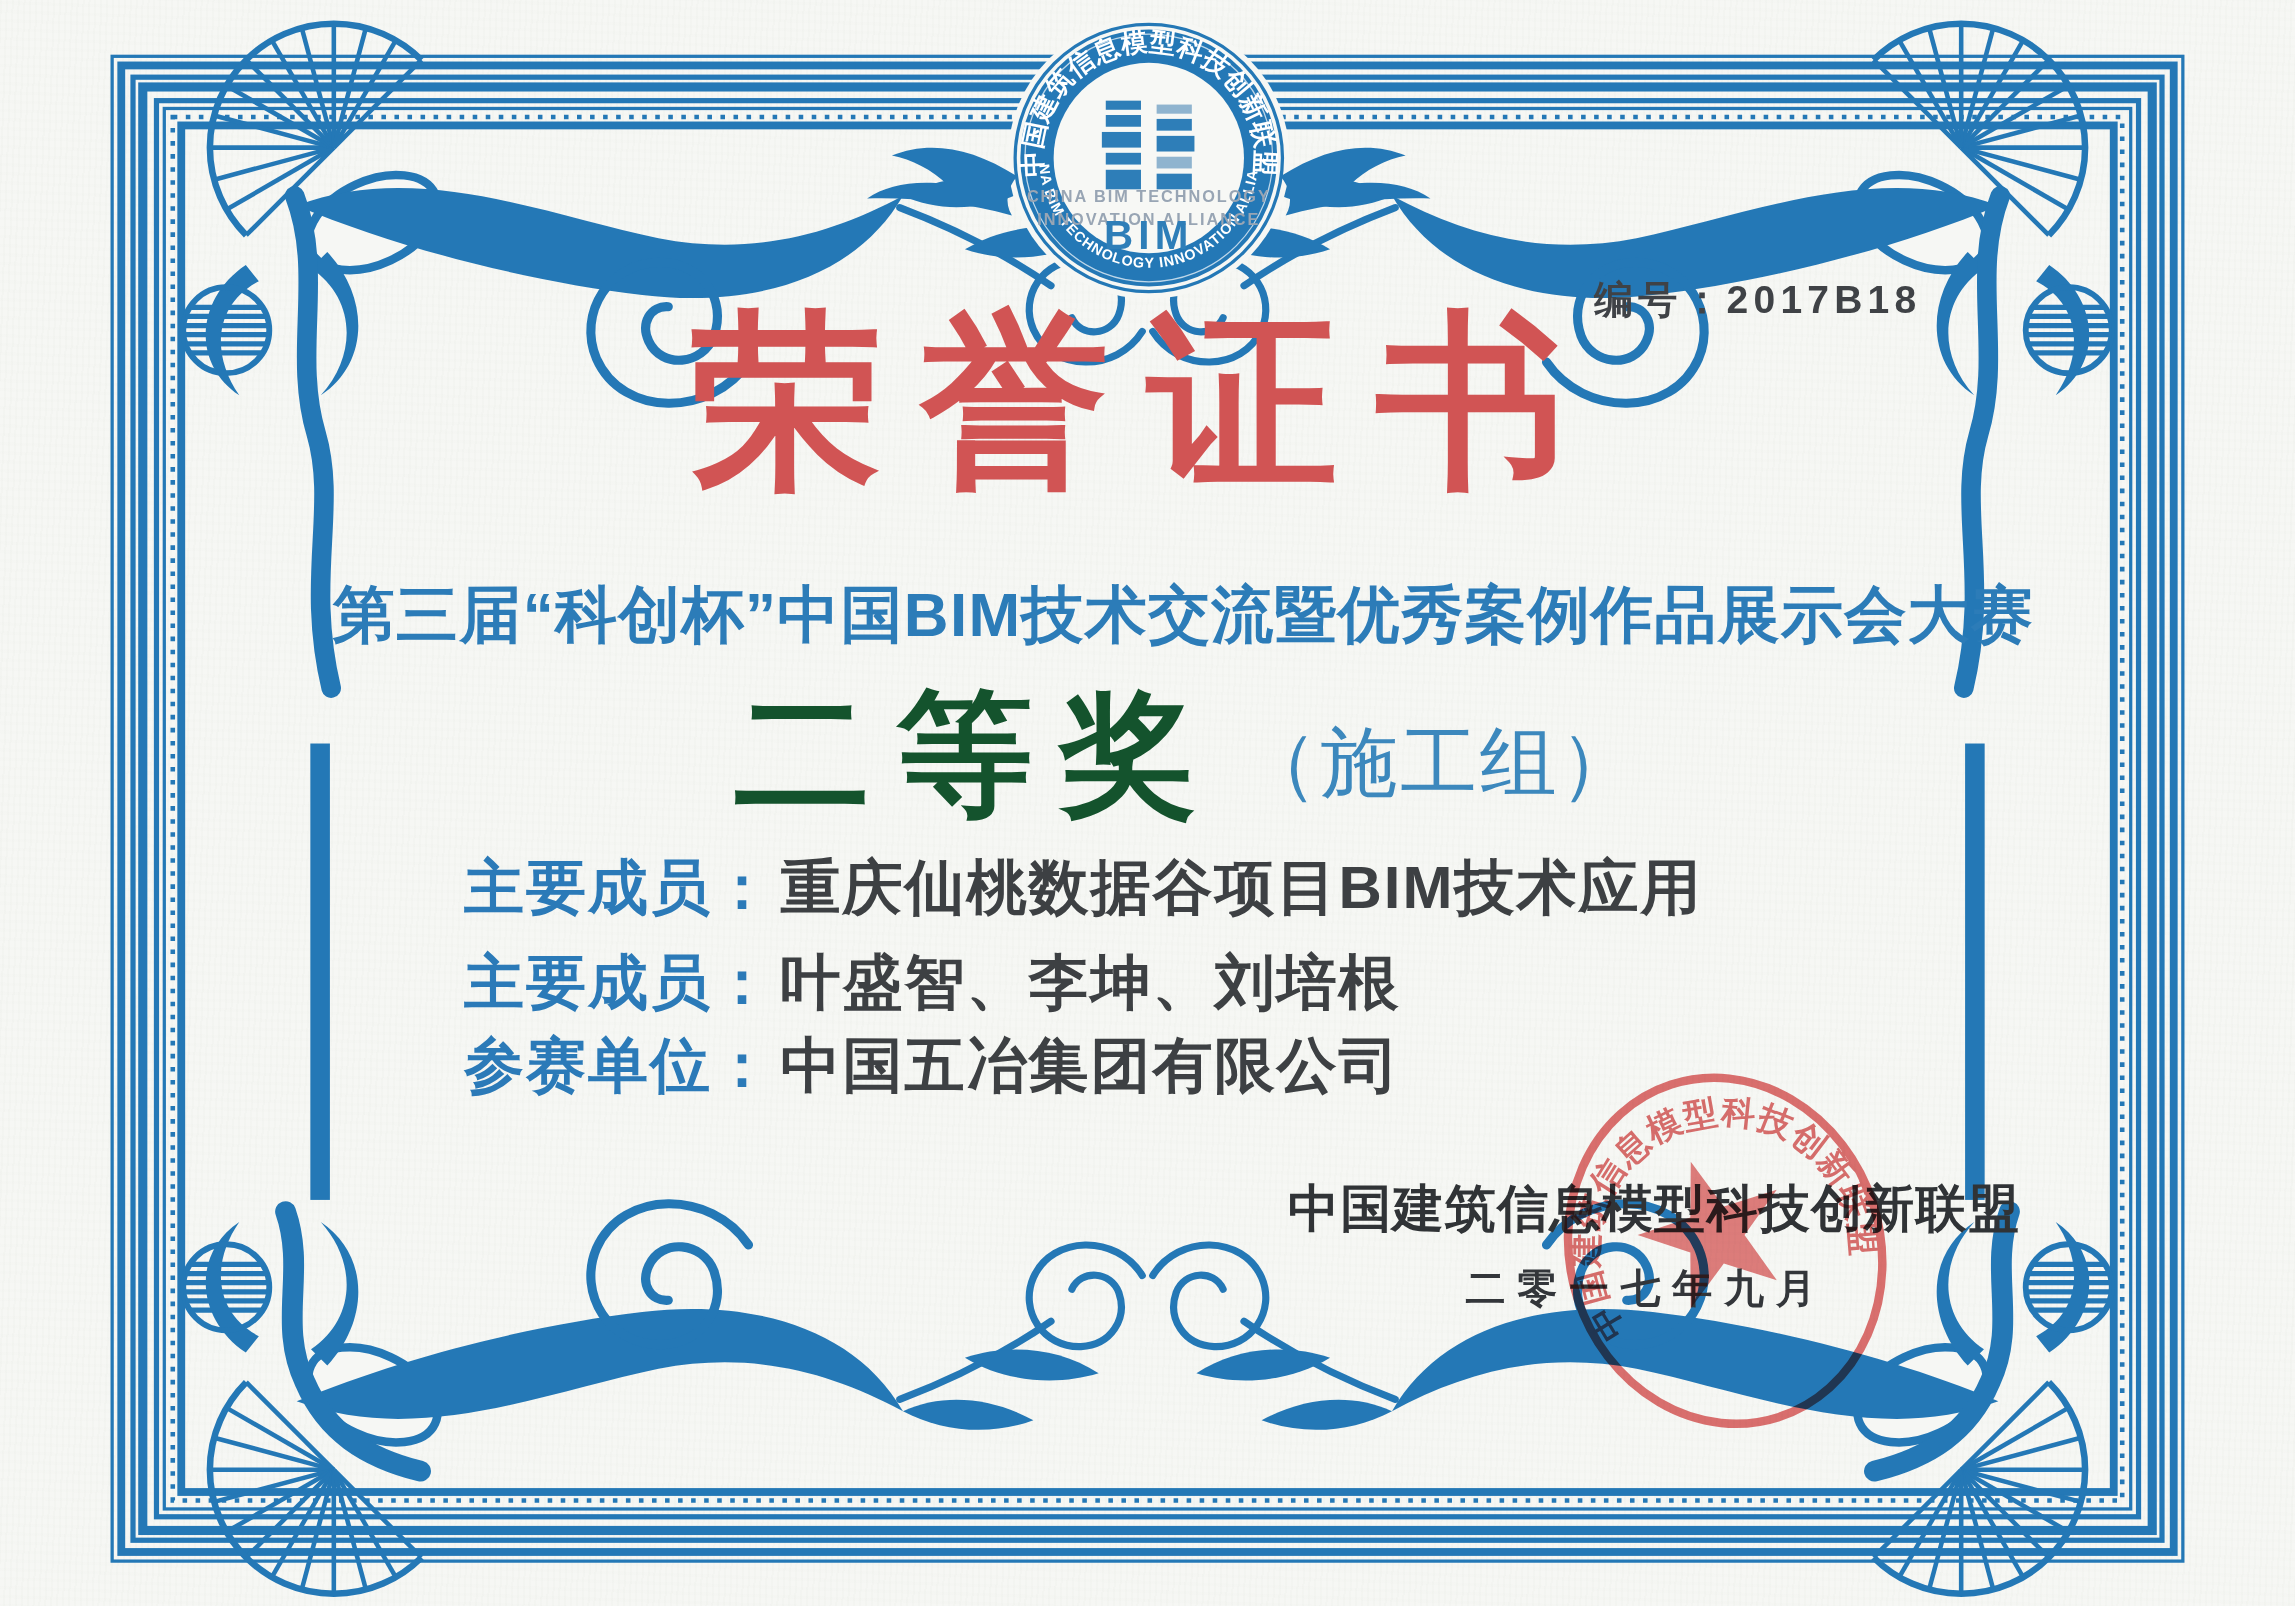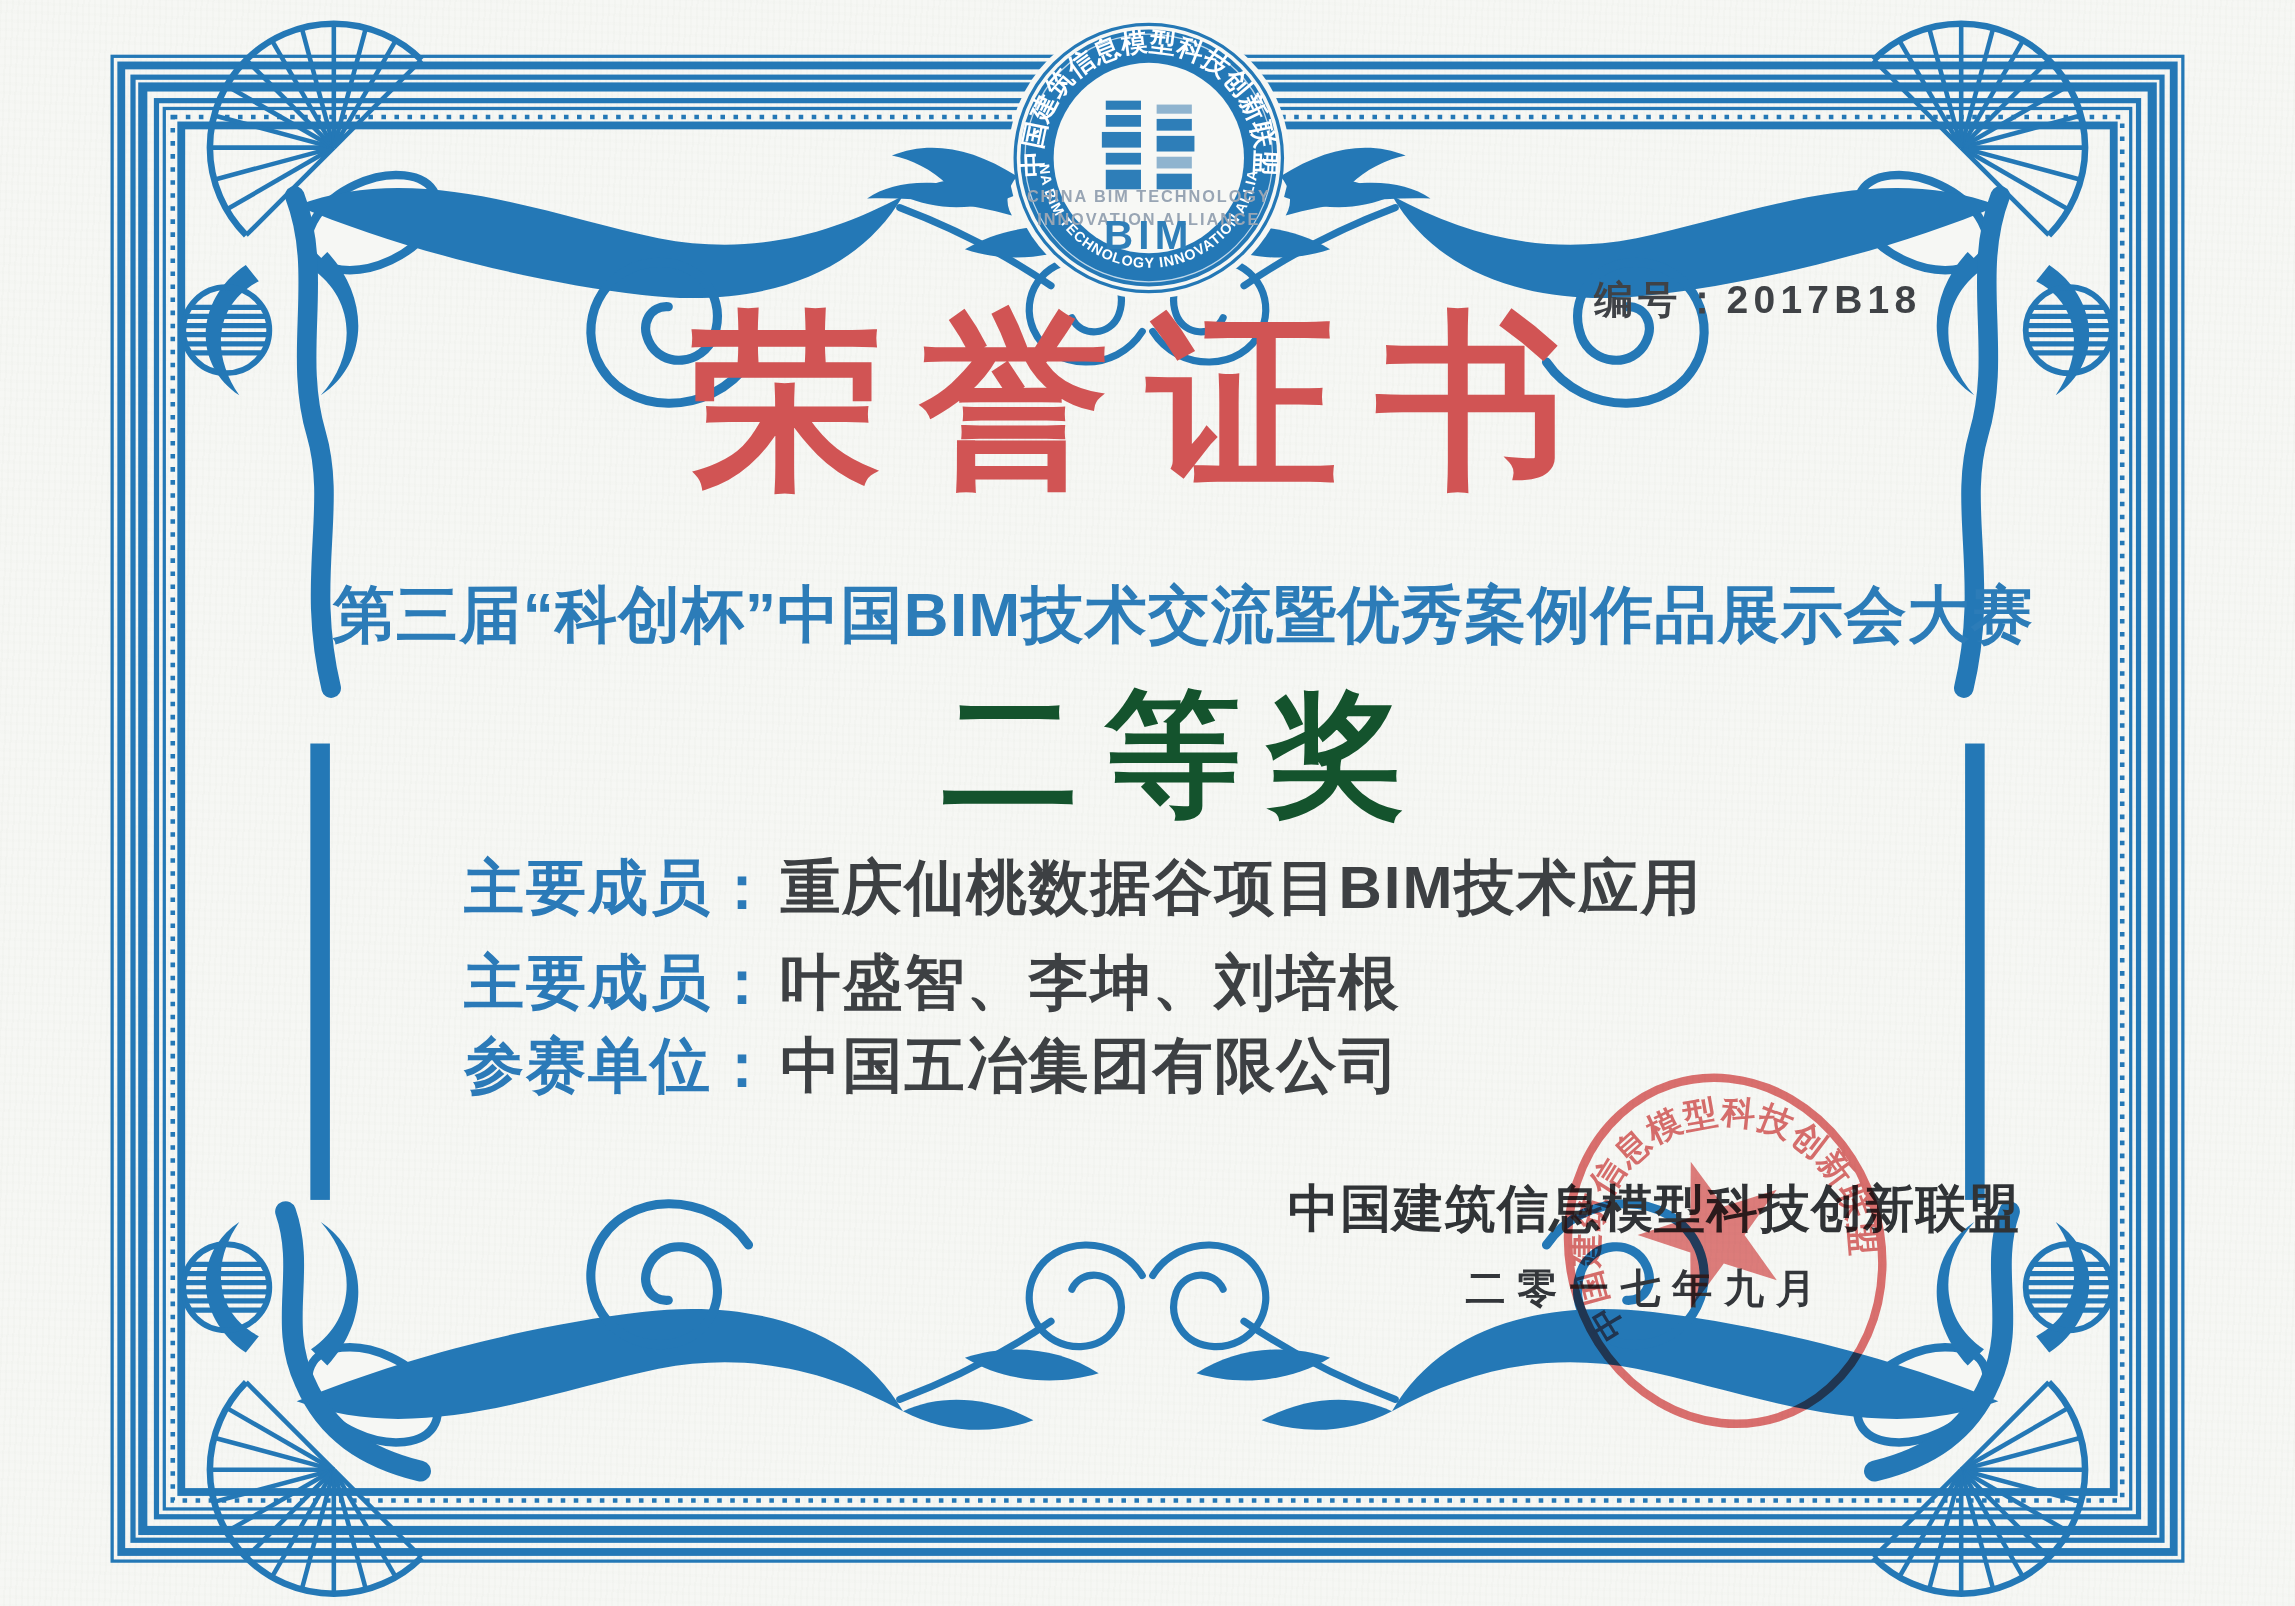--- a/index.html
+++ b/index.html
@@ -177,20 +177,21 @@
     <div class="serial">
       <span>编号：</span><span>2017B18</span>
     </div>
 
     <div class="title">荣誉证书</div>
 
     <div class="competition">第三届“科创杯”中国BIM技术交流暨优秀案例作品展示会大赛</div>
 
     <div class="award-row">
       <span class="award-grade">二等奖</span>
+      <span class="award-group">（施工组）</span>
     </div>
 
     <div class="field f1">
       <span class="lbl">主要成员：</span><span class="val">重庆仙桃数据谷项目BIM技术应用</span>
     </div>
     <div class="field f2">
       <span class="lbl">主要成员：</span><span class="val">叶盛智、李坤、刘培根</span>
     </div>
     <div class="field f3">
       <span class="lbl">参赛单位：</span><span class="val">中国五冶集团有限公司</span>

